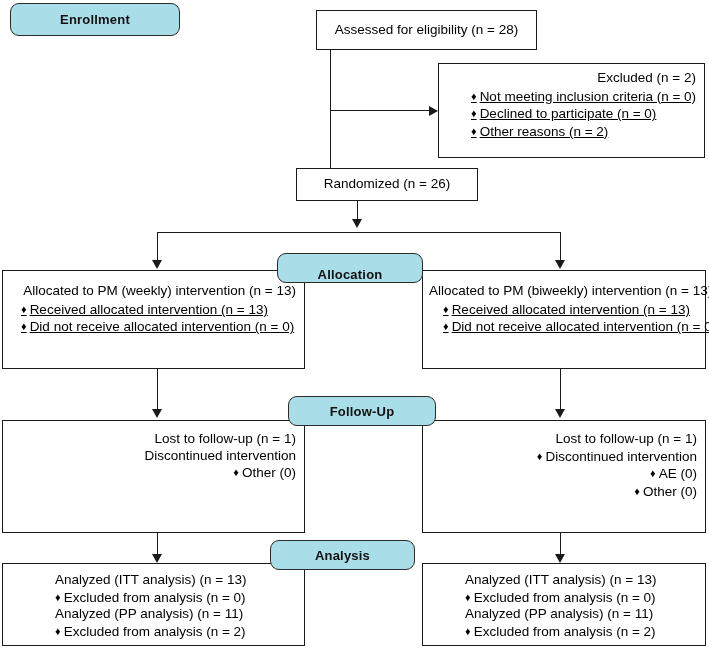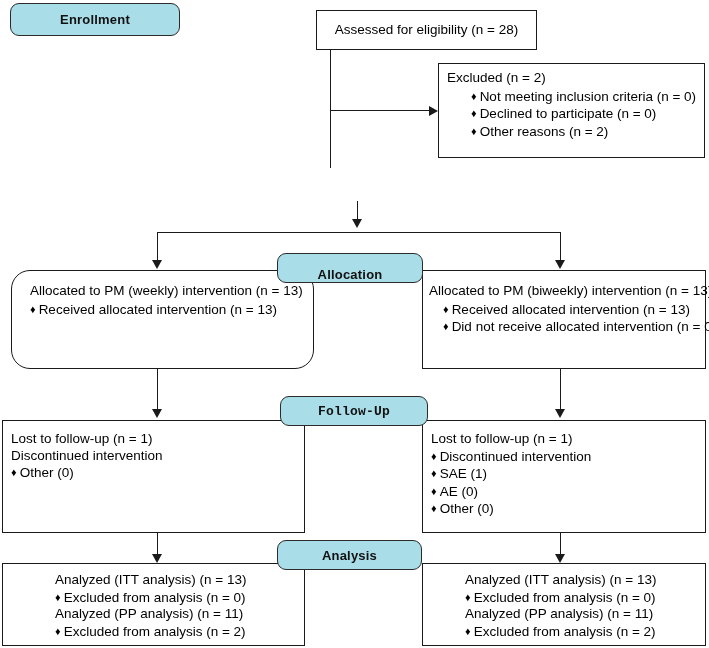--- a/index.html
+++ b/index.html
@@ -21,21 +21,21 @@
     border:1.5px solid #1a1a1a;
     background:#ffffff;
     box-sizing:border-box;
     font-size:13.5px;
     line-height:16.5px;
     color:#000000;
   }
   .box .inner{
     padding:6px 8px;
   }
-  .center{text-align:left;}
+  .center{text-align:right;}
   .vcenter{display:flex;align-items:center;justify-content:center;height:100%;}
   
   .banner{
     position:absolute;
     background:#a9dde8;
     border:1.3px solid #2b2b2b;
     border-radius:9px;
     box-sizing:border-box;
     display:flex;
     align-items:center;
@@ -58,21 +58,21 @@
   }
   .arrow-right{
     position:absolute;
     width:0;height:0;
     border-top:5px solid transparent;
     border-bottom:5px solid transparent;
     border-left:9px solid #1a1a1a;
   }
   
   .ln{white-space:nowrap;}
-  .bullet-line{white-space:nowrap;}
+  .bullet-line{white-space:nowrap;text-decoration:underline;}
   .bullet{
     font-size:11px;
     vertical-align:1px;
     padding-right:3px;
   }
   .lst{list-style:none;margin:0;padding:0;}
   .left-align{text-align:left;}
 </style>
 </head>
 <body>
@@ -104,39 +104,47 @@
         <li class="bullet-line">
           <span class="bullet">♦</span><span>Declined to participate (n = 0)</span>
         </li>
         <li class="bullet-line">
           <span class="bullet">♦</span><span>Other reasons (n = 2)</span>
         </li>
       </ul>
     </div>
   </div>
 
+  <div class="box" style="left:296px;top:168px;width:182px;height:33px;">
+    <div class="vcenter">
+      <span class="ln">Randomized (n = 26)</span>
+    </div>
+  </div>
 
   <div class="vline" style="left:357px;top:201px;height:19px;"></div>
   <div class="arrow-down" style="left:352px;top:219px;"></div>
   <div class="hline" style="left:157px;top:232px;width:404px;"></div>
   <div class="vline" style="left:157px;top:232px;height:29px;"></div>
   <div class="arrow-down" style="left:152px;top:260px;"></div>
   <div class="vline" style="left:560px;top:232px;height:29px;"></div>
   <div class="arrow-down" style="left:555px;top:260px;"></div>
 
   <div class="banner" style="left:277px;top:253px;width:146px;height:30px;align-items:flex-end;">
     <span>Allocation</span>
   </div>
 
-  <div class="box" style="left:11px;top:270px;width:303px;height:99px;border-radius:19px;">
+  <div class="box" style="left:2px;top:270px;width:303px;height:99px;">
     <div class="inner" style="padding-top:12px;padding-left:18px;">
       <div class="ln center">Allocated to PM (weekly) intervention (n = 13)</div>
       <ul class="lst left-align" style="margin-top:1px;">
         <li class="bullet-line">
           <span class="bullet">♦</span><span>Received allocated intervention (n = 13)</span>
+        </li>
+        <li class="bullet-line">
+          <span class="bullet">♦</span><span>Did not receive allocated intervention (n = 0)</span>
         </li>
       </ul>
     </div>
   </div>
 
   <div class="box" style="left:422px;top:270px;width:284px;height:99px;">
     <div class="inner" style="padding-top:12px;padding-left:6px;">
       <div class="ln center">Allocated to PM (biweekly) intervention (n = 13)</div>
       <ul class="lst left-align" style="margin-top:1px;padding-left:14px;">
         <li class="bullet-line">
@@ -147,58 +155,55 @@
         </li>
       </ul>
     </div>
   </div>
 
   <div class="vline" style="left:157px;top:369px;height:40px;"></div>
   <div class="arrow-down" style="left:152px;top:409px;"></div>
   <div class="vline" style="left:560px;top:369px;height:40px;"></div>
   <div class="arrow-down" style="left:555px;top:409px;"></div>
 
-  <div class="banner" style="left:280px;top:396px;width:148px;height:30px;font-family:Liberation Mono, monospace;">
+  <div class="banner" style="left:288px;top:396px;width:148px;height:30px;">
     <span>Follow-Up</span>
   </div>
 
   <div class="box" style="left:2px;top:420px;width:303px;height:113px;">
     <div class="inner" style="padding-top:10px;">
       <div class="ln center">Lost to follow-up (n = 1)</div>
       <div class="ln center">Discontinued intervention</div>
       <div class="ln center">
         <span class="bullet">♦</span><span>Other (0)</span>
       </div>
     </div>
   </div>
 
   <div class="box" style="left:422px;top:420px;width:284px;height:113px;">
     <div class="inner" style="padding-top:10px;">
       <div class="ln center">Lost to follow-up (n = 1)</div>
       <div class="ln center">
         <span class="bullet">♦</span><span>Discontinued intervention</span>
       </div>
       <div class="ln center">
-        <span class="bullet">♦</span><span>SAE (1)</span>
-      </div>
-      <div class="ln center">
         <span class="bullet">♦</span><span>AE (0)</span>
       </div>
       <div class="ln center">
         <span class="bullet">♦</span><span>Other (0)</span>
       </div>
     </div>
   </div>
 
   <div class="vline" style="left:157px;top:533px;height:22px;"></div>
   <div class="arrow-down" style="left:152px;top:554px;"></div>
   <div class="vline" style="left:560px;top:533px;height:22px;"></div>
   <div class="arrow-down" style="left:555px;top:554px;"></div>
 
-  <div class="banner" style="left:277px;top:540px;width:145px;height:30px;">
+  <div class="banner" style="left:270px;top:540px;width:145px;height:30px;">
     <span>Analysis</span>
   </div>
 
   <div class="box" style="left:2px;top:563px;width:303px;height:83px;">
     <div class="inner" style="padding-top:8px;padding-left:52px;">
       <div class="ln left-align">Analyzed (ITT analysis) (n = 13)</div>
       <div class="ln left-align">
         <span class="bullet">♦</span><span>Excluded from analysis (n = 0)</span>
       </div>
       <div class="ln left-align">Analyzed (PP analysis) (n = 11)</div>

